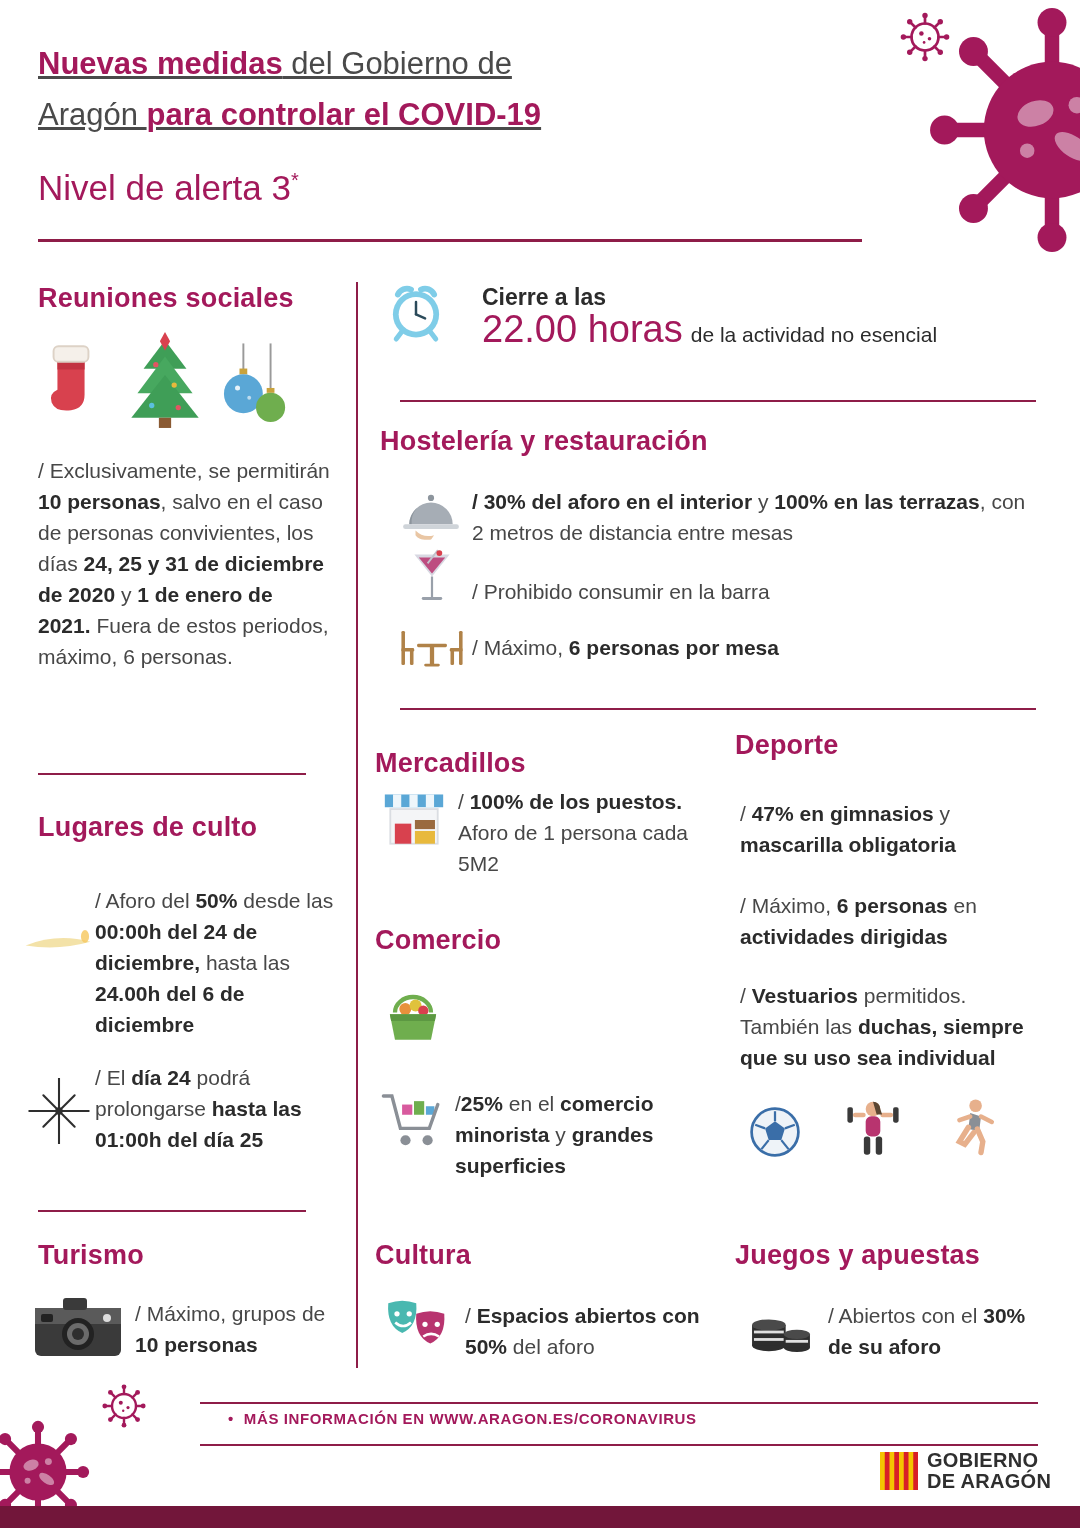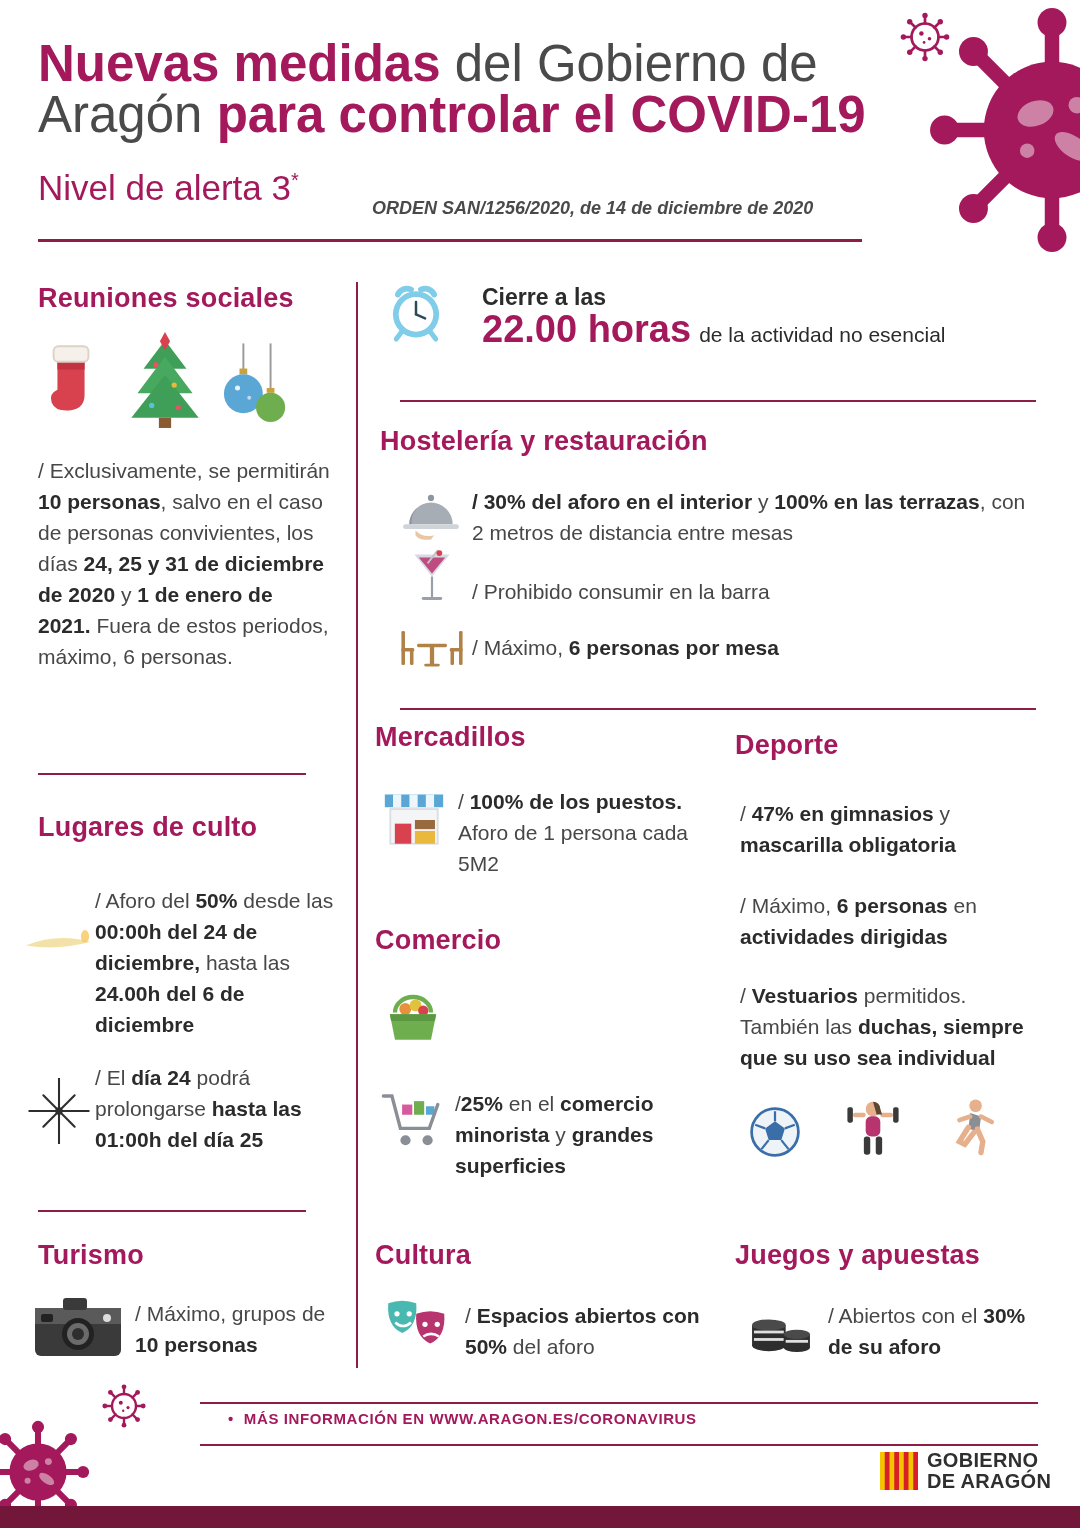--- a/index.html
+++ b/index.html
@@ -8,28 +8,28 @@
   *{margin:0;padding:0;box-sizing:border-box;}
   html,body{background:#ffffff;}
   .page{position:relative;width:1080px;height:1528px;background:#ffffff;overflow:hidden;
         font-family:"Liberation Sans",sans-serif;color:var(--dark);}
   .rule{position:absolute;background:var(--line);}
   .heading{position:absolute;font-size:27px;font-weight:800;color:var(--accent);letter-spacing:.2px;}
   .item{position:absolute;font-size:21px;line-height:31px;color:var(--dark);}
   .item .b{font-weight:700;color:var(--bold);}
   .icon{position:absolute;display:block;}
   .icon svg{width:100%;height:100%;display:block;}
-  .title{position:absolute;left:38px;top:38px;font-size:51px;line-height:51px;font-weight:500;color:#4a4a4a;}
+  .title{position:absolute;left:38px;top:38px;font-size:31px;line-height:51px;font-weight:500;color:#4a4a4a;text-decoration:underline;}
   .title .accent{color:var(--accent);font-weight:800;}
   .alert{position:absolute;left:38px;top:168px;font-size:35px;font-weight:400;color:var(--accent);}
   .alert sup{font-size:20px;}
   .order{position:absolute;left:372px;top:198px;font-size:18px;font-style:italic;font-weight:700;color:#4a4a4a;}
   .cierre-label{position:absolute;left:482px;top:284px;font-size:23px;font-weight:700;color:var(--bold);text-align:center;}
   .cierre-line2{position:absolute;left:482px;top:308px;white-space:nowrap;}
-  .cierre-time{font-size:38px;font-weight:700;color:var(--accent);}
+  .cierre-time{font-size:38px;font-weight:400;color:var(--accent);}
   .cierre-rest{font-size:21px;font-weight:400;color:var(--bold);margin-left:8px;}
   .info{position:absolute;left:228px;top:1410px;font-size:15px;letter-spacing:.6px;color:var(--accent);font-weight:600;}
   .info .bullet{margin-right:10px;}
   .info a{color:inherit;text-decoration:none;font-weight:800;cursor:pointer;}
   .logo{position:absolute;left:880px;top:1450px;display:flex;align-items:center;gap:9px;}
   .icon-flag{width:38px;height:38px;display:block;}
   .icon-flag svg{width:100%;height:100%;display:block;}
   .logo-text{font-size:20px;font-weight:800;color:#2f2f2f;line-height:21px;letter-spacing:.3px;}
   .bottombar{position:absolute;left:0;top:1506px;width:1080px;height:22px;background:var(--bar);}
 </style>
@@ -265,21 +265,20 @@
         <rect x="35" y="0" width="5" height="40" fill="#d81e27"></rect>
       </symbol>
     </defs>
   </svg>
 
   <div class="title">
     <div><span class="accent">Nuevas medidas</span><span> del Gobierno de</span></div>
     <div><span>Aragón </span><span class="accent">para controlar el COVID-19</span></div>
   </div>
   <div class="alert"><span>Nivel de alerta 3</span><sup>*</sup></div>
-  <div class="order">ORDEN SAN/1256/2020, de 14 de diciembre de 2020</div>
   <div class="rule" style="left:38px;top:239px;width:824px;height:3px"></div>
 
   <span class="icon" style="left:898px;top:10px;width:54px;height:54px;color:var(--accent)">
       <svg viewBox="0 0 120 120">
         <use href="#sym-virus-o"></use>
       </svg>
     </span>
   <span class="icon" style="left:928px;top:6px;width:248px;height:248px;color:var(--accent)">
       <svg viewBox="0 0 120 120">
         <use href="#sym-virus"></use>
@@ -355,21 +354,21 @@
     </span>
   <p class="item" style="left:472px;top:576px;width:420px"><span>/ Prohibido consumir en la barra</span></p>
   <span class="icon" style="left:400px;top:626px;width:64px;height:44px">
       <svg viewBox="0 0 90 60">
         <use href="#sym-table"></use>
       </svg>
     </span>
   <p class="item" style="left:472px;top:632px;width:420px"><span>/  Máximo, </span><span class="b">6 personas por mesa</span></p>
   <div class="rule" style="left:400px;top:708px;width:636px;height:2px"></div>
 
-  <h2 class="heading" style="left:375px;top:722px">Mercadillos</h2>
+  <h2 class="heading" style="left:375px;top:748px">Mercadillos</h2>
   <span class="icon" style="left:383px;top:792px;width:62px;height:56px">
       <svg viewBox="0 0 68 60">
         <use href="#sym-market"></use>
       </svg>
     </span>
   <p class="item" style="left:458px;top:786px;width:235px"><span>/ </span><span class="b">100% de los puestos.</span><span> Aforo de 1 persona cada 5M2</span></p>
 
   <h2 class="heading" style="left:375px;top:925px">Comercio</h2>
   <span class="icon" style="left:383px;top:988px;width:60px;height:54px">
       <svg viewBox="0 0 70 62">

